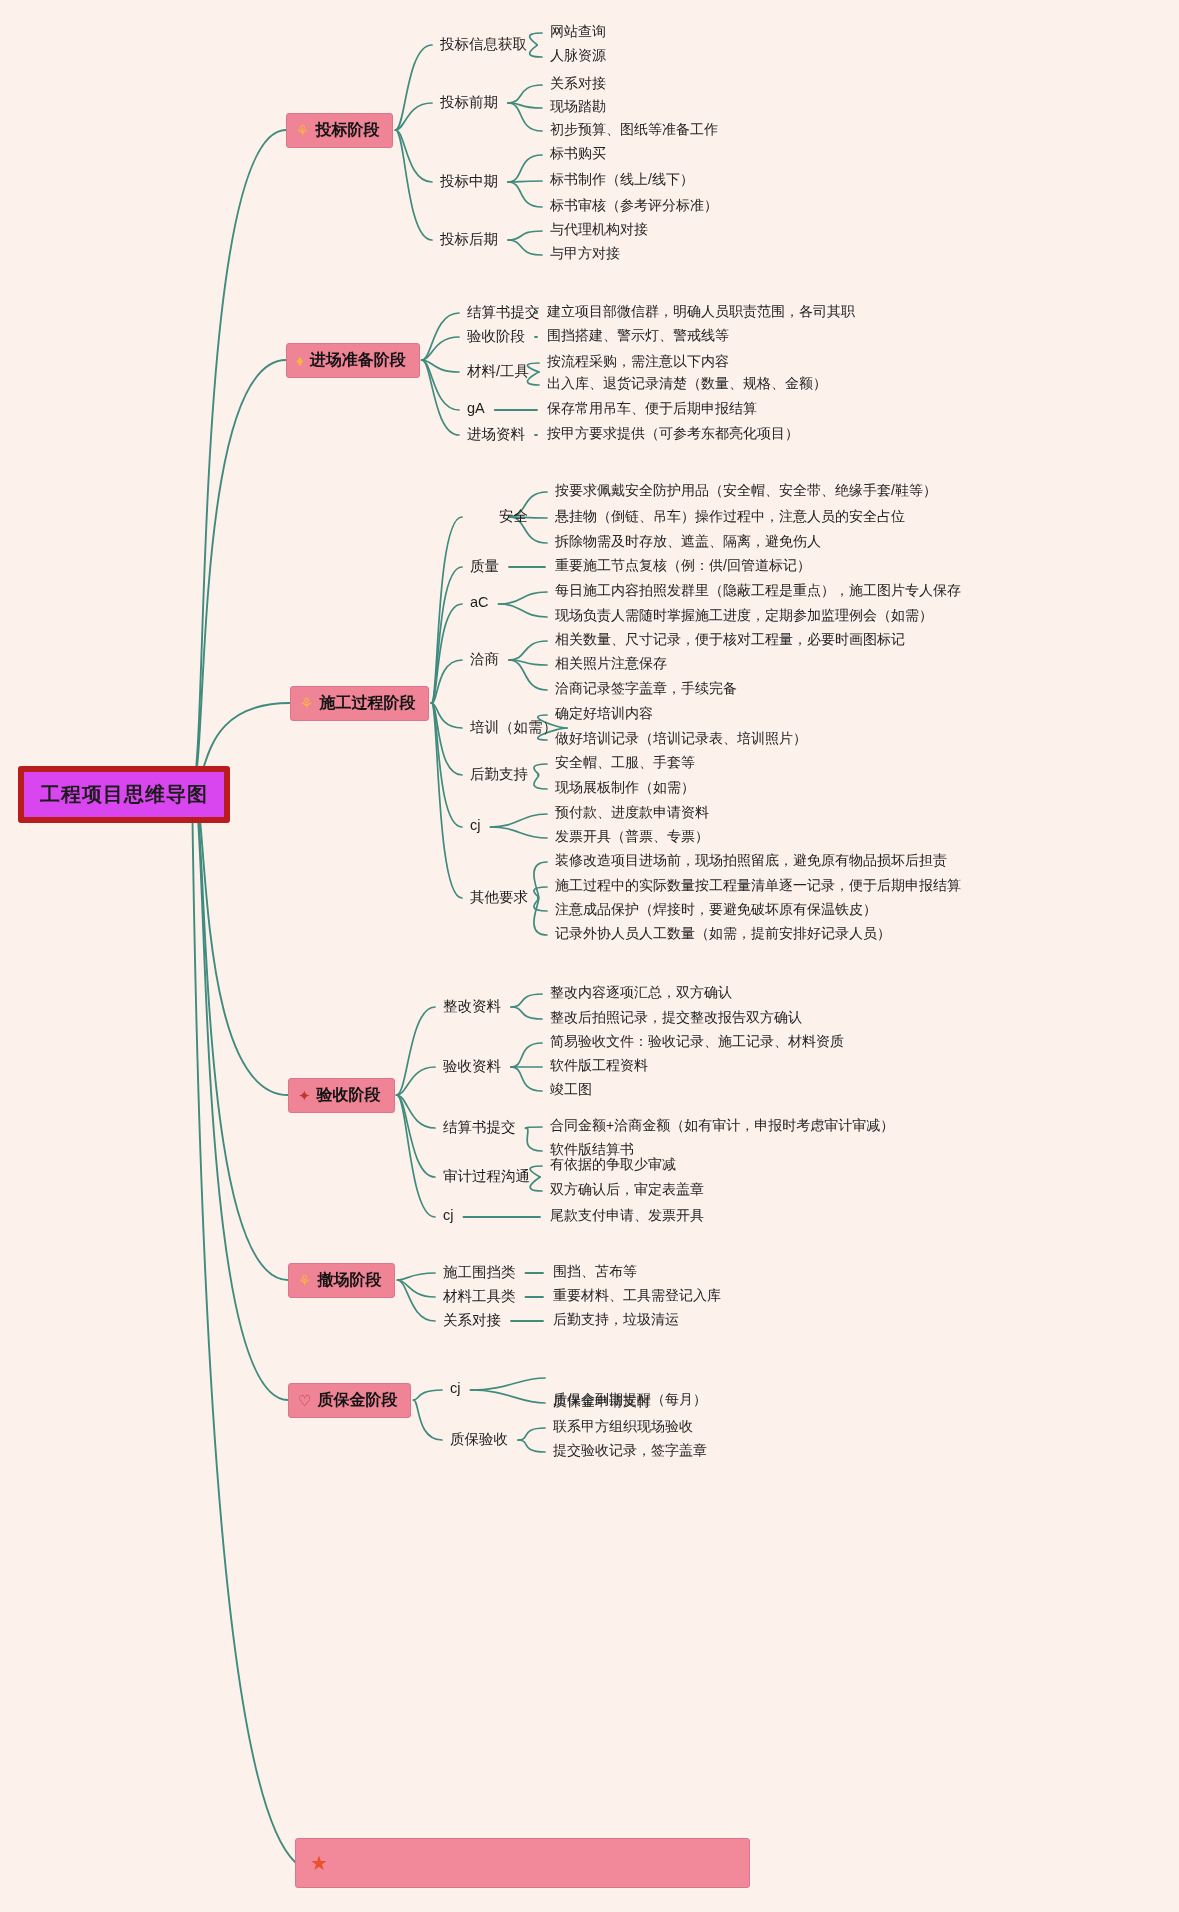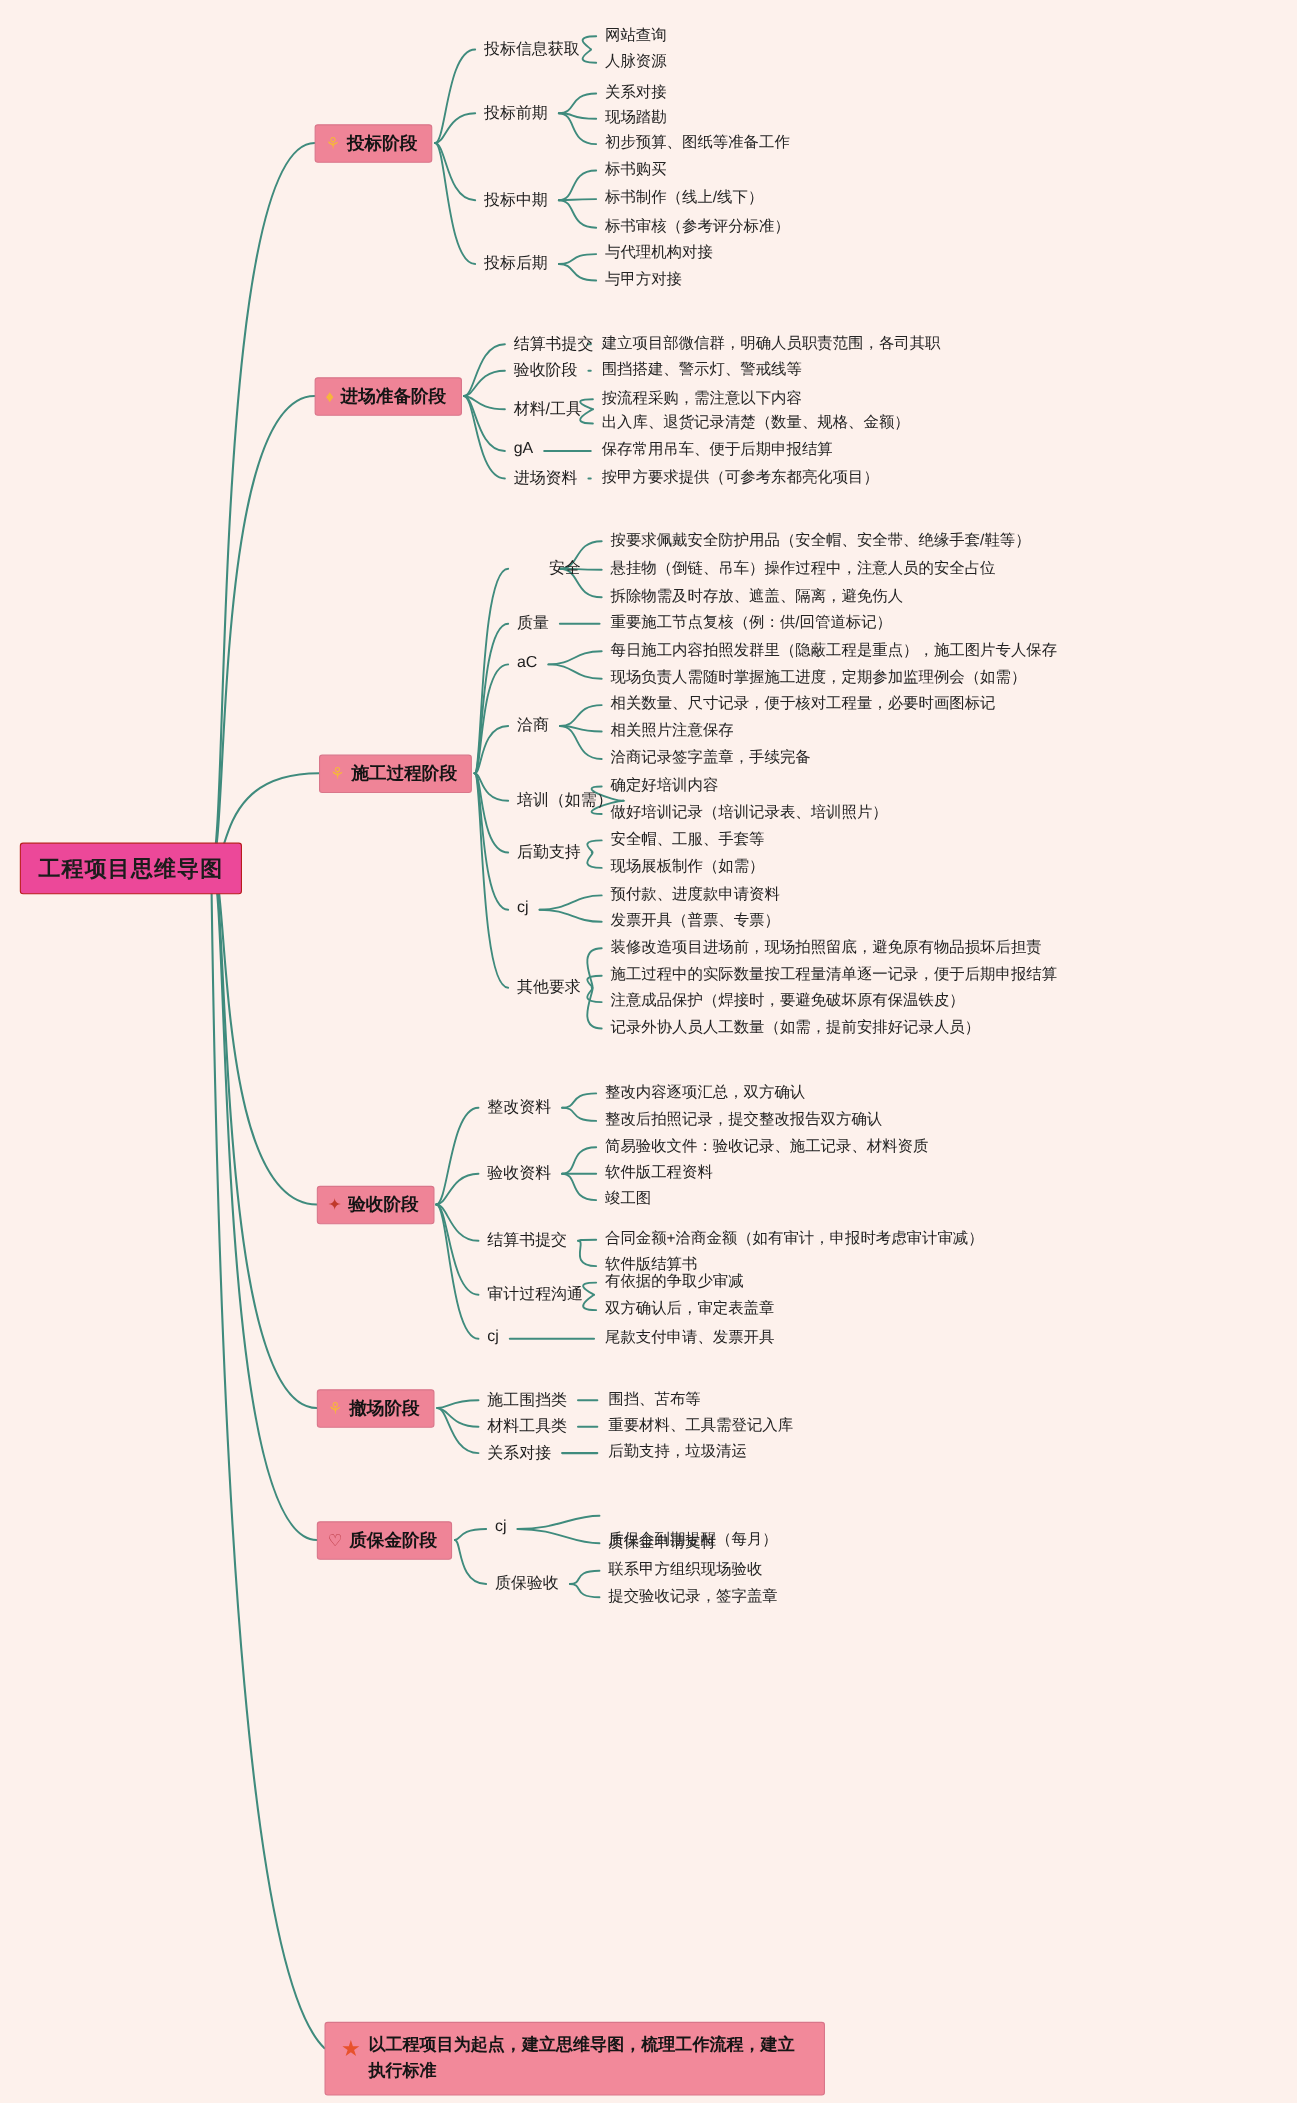--- a/index.html
+++ b/index.html
@@ -9,21 +9,21 @@
     font-family:"Liberation Sans","DejaVu Sans",sans-serif;
     position:relative;overflow:hidden;
   }
   #canvas{position:absolute;inset:0;}
   svg.links{position:absolute;left:0;top:0;width:1179px;height:1912px;pointer-events:none;}
   .node{position:absolute;white-space:nowrap;}
 
   
   .root{
     left:18px;top:766px;
-    background:#ec4899;border:1px solid #b91c1c;
+    background:#d946ef;border:6px solid #b91c1c;
     border-radius:3px;
     padding:9px 16px;
     font-size:20px;font-weight:bold;color:#1c1c1c;
     letter-spacing:1px;
   }
 
   
   .stage{
     background:#ef8497;border:1px solid #d9768a;border-radius:3px;
     padding:6px 13px 6px 9px;
@@ -250,15 +250,14 @@
       <div class="node l2" style="left: 450px; top: 1380px;">cj</div>
       <div class="node l3" style="left: 553px; top: 1368px; margin-top: 23px;">质保金到期提醒（每月）</div>
       <div class="node l3" style="left: 553px; top: 1393px;">质保金申请支付</div>
       <div class="node l2" style="left: 450px; top: 1430px;">质保验收</div>
       <div class="node l3" style="left: 553px; top: 1418px;">联系甲方组织现场验收</div>
       <div class="node l3" style="left: 553px; top: 1442px;">提交验收记录，签字盖章</div>
     </div>
 
   <div class="node note">
     <span class="ic star">★</span>
-    <span>以工程项目为起点，建立思维导图，梳理工作流程，建立执行标准</span>
   </div>
 </div>
 
 </body></html>

